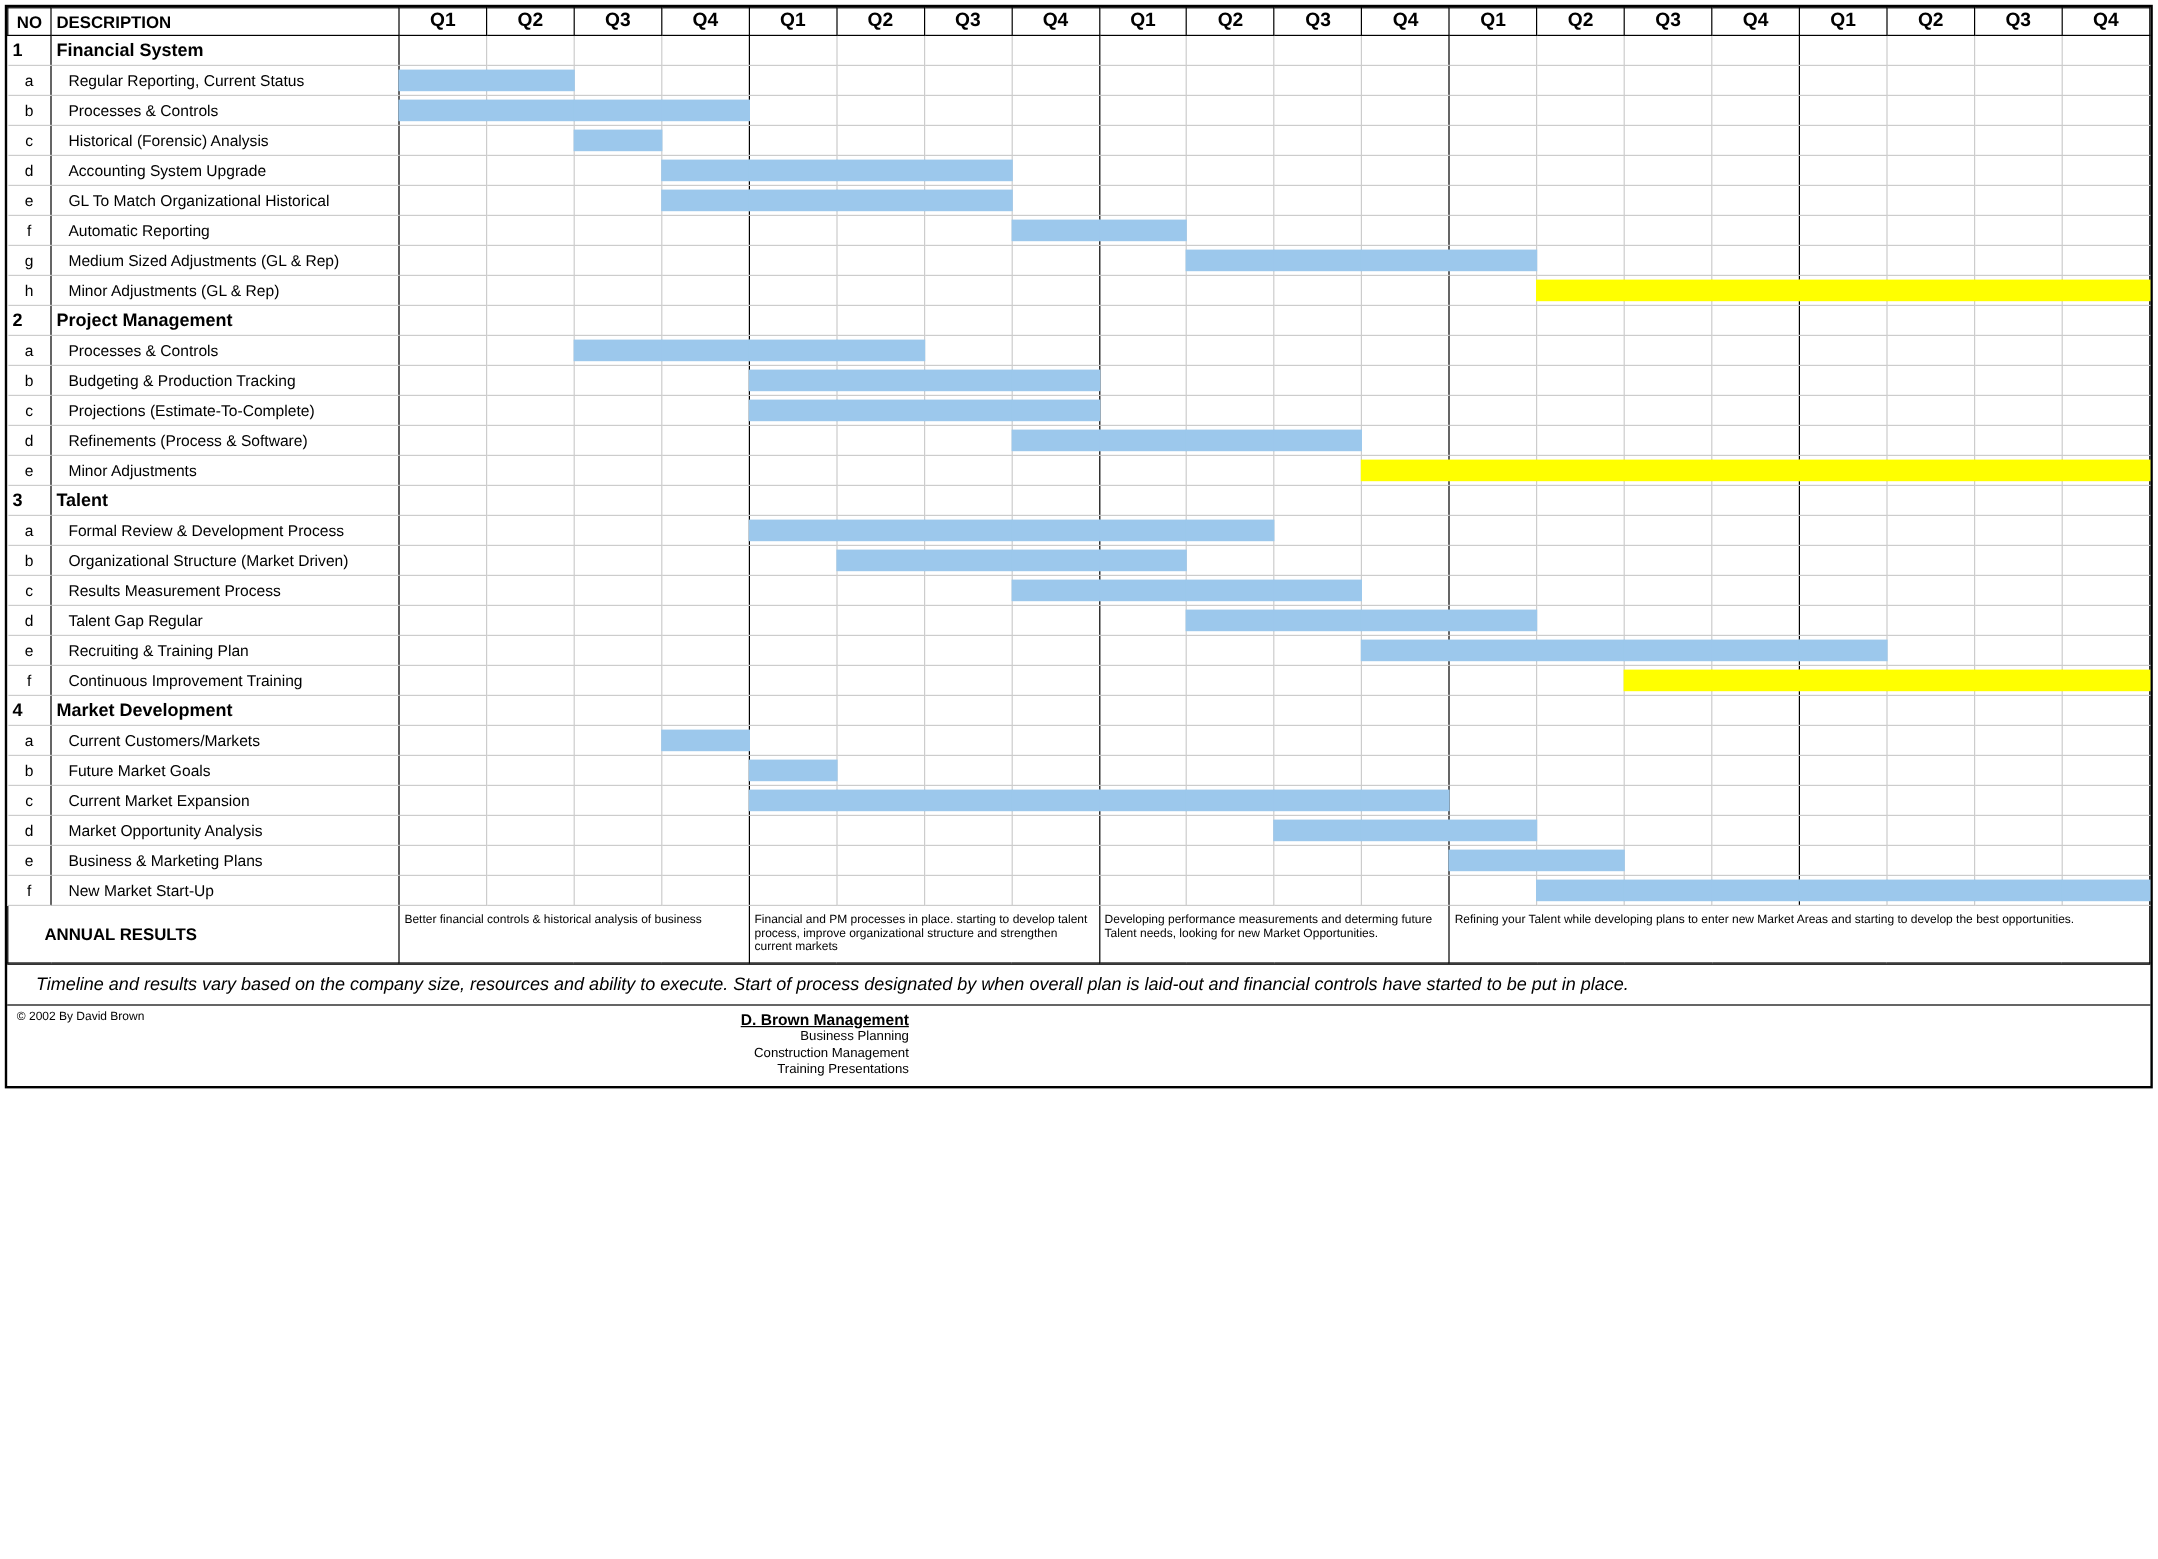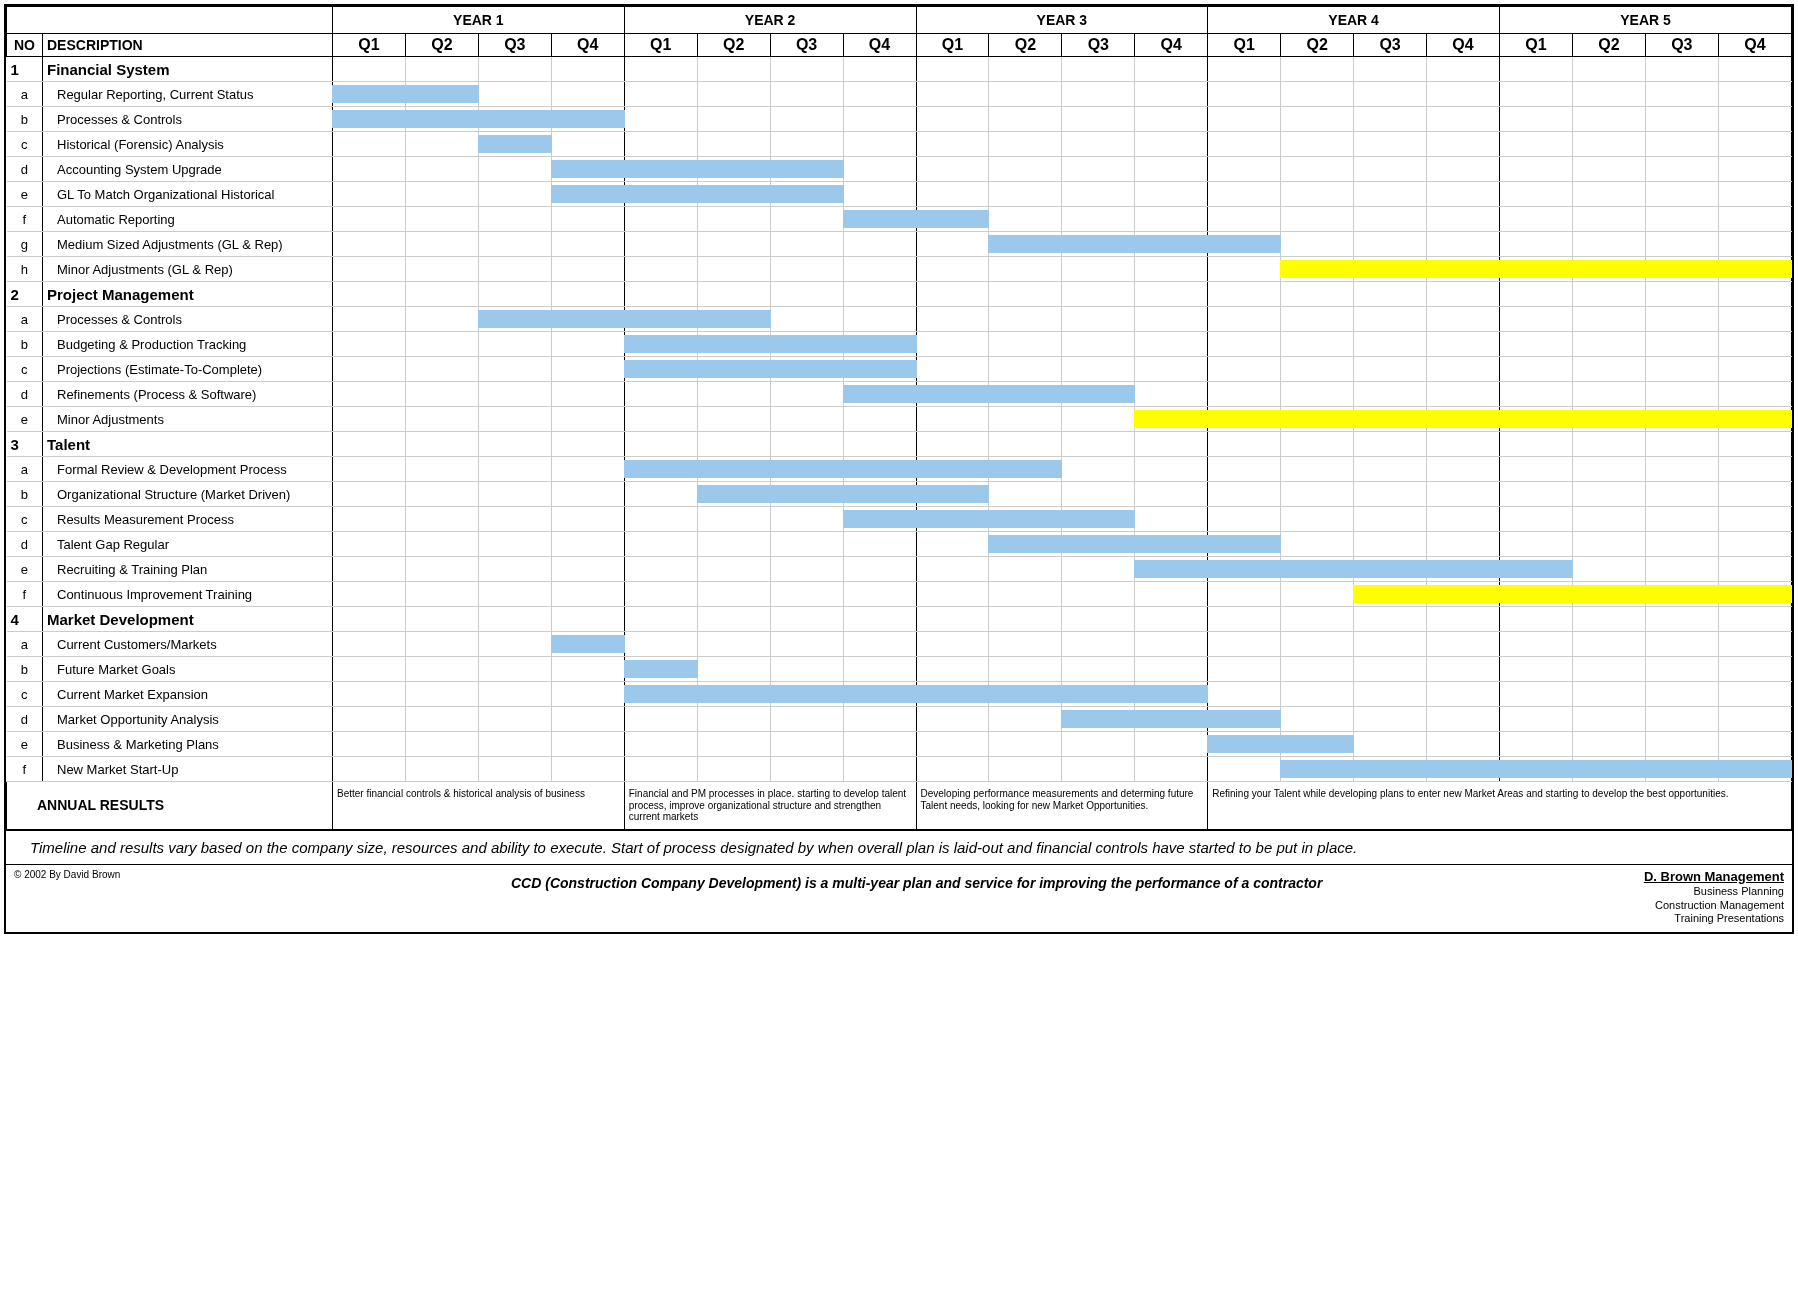--- a/index.html
+++ b/index.html
@@ -58,28 +58,20 @@
         <col>
         <col>
         <col> 
         <col>
         <col>
         <col>
         <col>
   </colgroup>
   <thead id="thead">
         <tr>
-          <th colspan="2" rowspan="1" class="spacer-top"></th>
-          <th colspan="4" class="hdr-year">YEAR 1</th>
-          <th colspan="4" class="hdr-year">YEAR 2</th>
-          <th colspan="4" class="hdr-year">YEAR 3</th>
-          <th colspan="4" class="hdr-year">YEAR 4</th>
-          <th colspan="4" class="hdr-year">YEAR 5</th>
-        </tr>
-        <tr>
           <th class="hdr-no">NO</th>
           <th class="hdr-desc">DESCRIPTION</th>
           <th class="hdr-q">Q1</th>
           <th class="hdr-q">Q2</th>
           <th class="hdr-q">Q3</th>
           <th class="hdr-q">Q4</th>
           <th class="hdr-q">Q1</th>
           <th class="hdr-q">Q2</th>
           <th class="hdr-q">Q3</th>
           <th class="hdr-q">Q4</th>
@@ -1013,21 +1005,20 @@
           <td colspan="4">Developing performance measurements and determing future Talent needs, looking for new Market Opportunities.</td>
           <td colspan="8">Refining your Talent while developing plans to enter new Market Areas and starting to develop the best opportunities.</td>
         </tr>
       </tbody>
 </table>
 
 <div class="note">Timeline and results vary based on the company size, resources and ability to execute.  Start of process designated by when overall plan is laid-out and financial controls have started to be put in place.</div>
 
 <div class="foot">
   <div class="foot-copy">© 2002 By David Brown</div>
-  <div class="foot-mid">CCD (Construction Company Development) is a multi-year plan and service for improving the performance of a contractor</div>
   <div class="foot-right">
     <div class="foot-right-title">D. Brown Management</div>
     <div>Business Planning</div>
     <div>Construction Management</div>
     <div>Training Presentations</div>
   </div>
 </div>
 
 </div>
 

